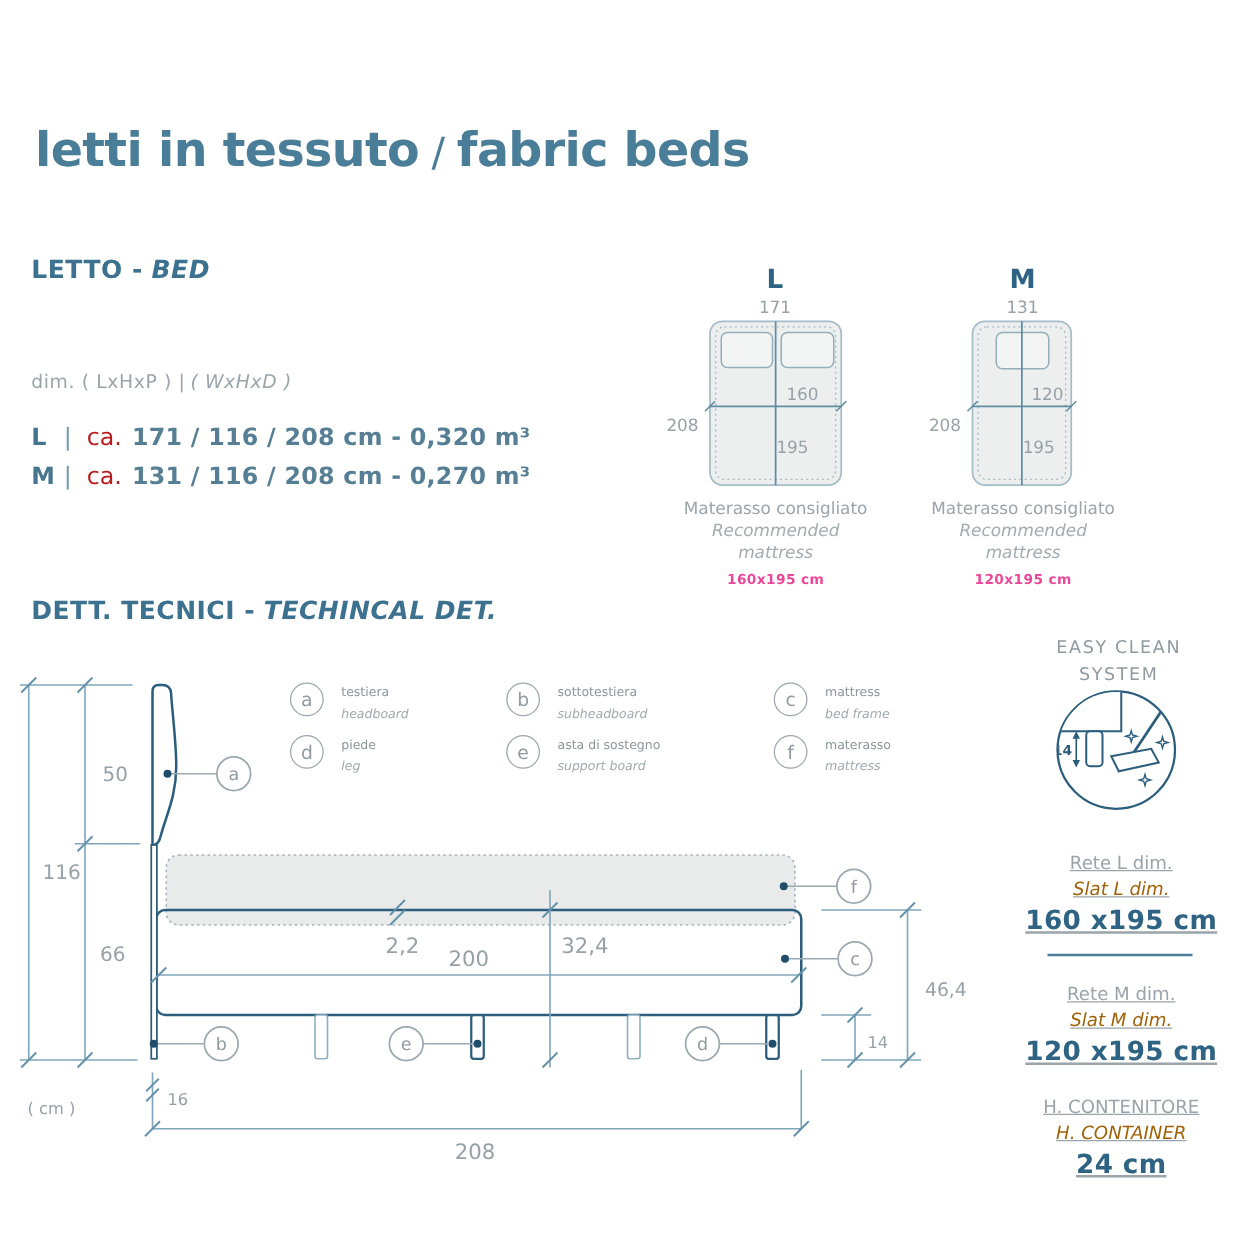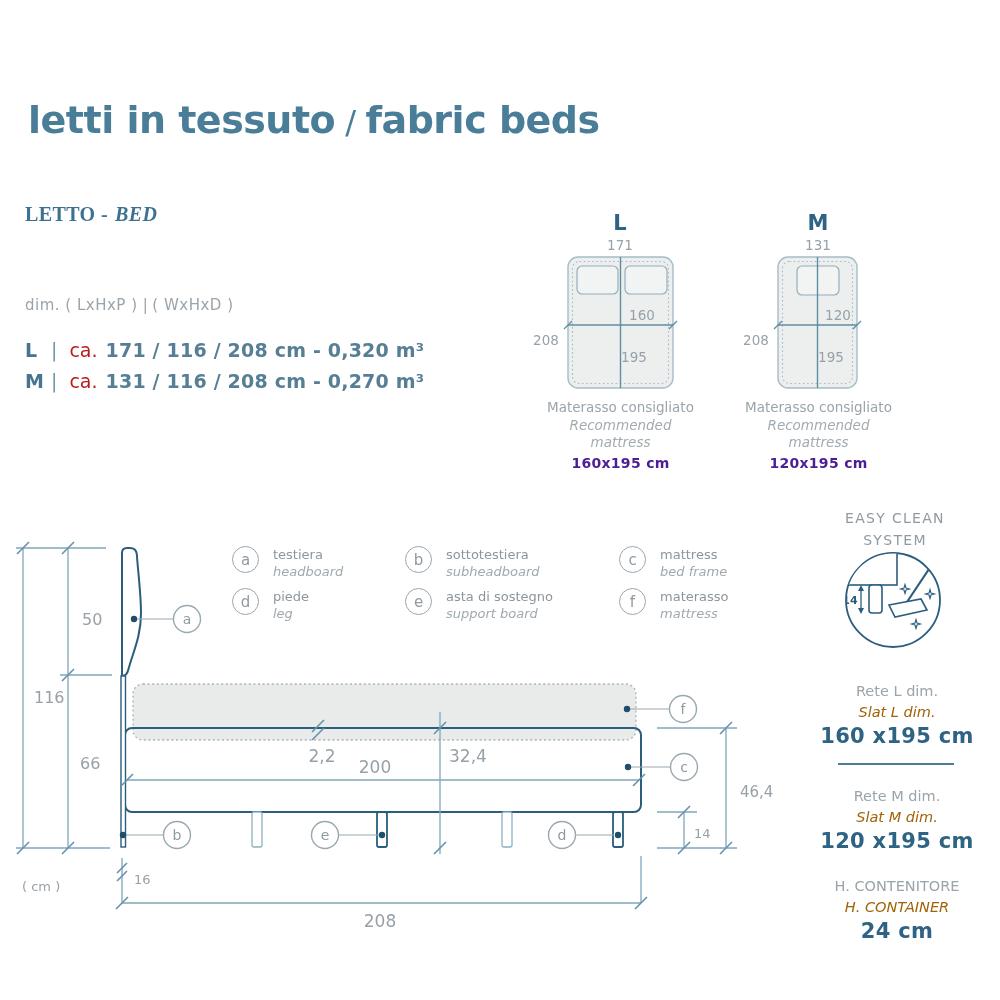--- a/index.html
+++ b/index.html
@@ -8,62 +8,62 @@
 
   .abs { position:absolute; }
 
   .page-title { left:28px; top:98px; font-size:38px; font-weight:700; color:#4a7e98; letter-spacing:-0.5px; }
   .page-title .sep { font-weight:400; font-size:32px; padding:0 10px; color:#4a7e98; }
 
   .sec-heading { font-size:20px; font-weight:700; color:#3c7290; letter-spacing:0.4px; }
   .sec-heading .it-part { font-style:italic; margin-left:7px; }
 
   .dim-label { left:25px; top:296px; font-size:15px; color:#9aa4aa; letter-spacing:0.5px; }
-  .dim-label .it { margin-left:4px; }
+  .dim-label .it { font-style:italic; margin-left:4px; }
 
   .specs { left:25px; top:334px; font-size:19px; color:#567f95; }
   .spec-row { height:31px; display:flex; align-items:center; }
   .spec-size { display:inline-block; width:26px; font-weight:700; color:#46758f; }
   .spec-sep { color:#7197ab; margin:0 12px 0 0; font-weight:400; }
   .spec-approx { color:#b91c1c; margin-right:8px; }
   .spec-dims { font-weight:700; color:#567f95; letter-spacing:0.2px; }
 
   .caption-block { width:165px; text-align:center; font-size:13.5px; color:#9aa4aa; line-height:17.5px; }
   .caption-block .cap-en { font-style:italic; color:#a2abb1; }
-  .caption-block .cap-size { font-weight:700; font-size:14px; color:#4c1d95; margin-top:3px; letter-spacing:0.3px; }
+  .caption-block .cap-size { font-weight:700; font-size:11px; color:#ec4899; margin-top:3px; letter-spacing:0.3px; }
 
   .legend-item { position:absolute; display:flex; align-items:flex-start; }
   .legend-circle { width:27px; height:27px; border:1.5px solid #9ba6ad; border-radius:50%;
     display:flex; align-items:center; justify-content:center; font-size:15px; color:#8f9aa1; flex:none; }
-  .legend-text { margin-left:14px; font-size:13px; line-height:17px; color:#8b969d; padding-top:0px; }
+  .legend-text { margin-left:14px; font-size:10px; line-height:17px; color:#8b969d; padding-top:0px; }
   .legend-text .en { font-style:italic; color:#9fa9af; }
 
   .easy-clean-title { left:830px; top:507px; width:130px; text-align:center; font-size:14px;
     color:#8f9aa1; letter-spacing:1.3px; line-height:22px; }
 
-  .panel-block { left:820px; width:154px; text-align:center; font-size:14.5px; color:#9aa4aa; line-height:21px; }
+  .panel-block { left:820px; width:154px; text-align:center; font-size:14.5px; color:#9aa4aa; line-height:21px;text-decoration:underline; }
   .panel-block .en { font-style:italic; color:#a16207; }
   .panel-block .val { font-weight:700; font-size:21px; color:#2f6384; margin-top:3px; letter-spacing:0.3px; }
   .panel-divider { left:838px; top:763px; width:116px; height:2px; background:#4a7e98; }
 
   svg { position:absolute; overflow:visible; }
   svg text { font-family:"DejaVu Sans", sans-serif; }
   .dim-txt { fill:#97a1a8; }
   .callout-letter { fill:#8f9aa1; font-size:14px; }
 </style>
 </head>
 <body>
 
 <div id="page">
 
   <div class="abs page-title">
     <span>letti in tessuto</span><span class="sep">/</span><span>fabric beds</span>
   </div>
 
-  <div class="abs sec-heading" style="left:25px; top:203px;font-family:Liberation Serif, serif;">
+  <div class="abs sec-heading" style="left:25px; top:203px;">
     <span>LETTO -</span><span class="it-part">BED</span>
   </div>
 
   <div class="abs dim-label">
     <span>dim. ( LxHxP ) |</span><span class="it">( WxHxD )</span>
   </div>
 
   <div class="abs specs">
     <div class="spec-row">
       <span class="spec-size">L</span>
@@ -118,20 +118,23 @@
     <div>Materasso consigliato</div>
     <div class="cap-en">Recommended mattress</div>
     <div class="cap-size">160x195 cm</div>
   </div>
   <div class="abs caption-block" style="left:736px; top:399px;">
     <div>Materasso consigliato</div>
     <div class="cap-en">Recommended mattress</div>
     <div class="cap-size">120x195 cm</div>
   </div>
 
+  <div class="abs sec-heading" style="left:25px; top:476px;">
+    <span>DETT. TECNICI -</span><span class="it-part">TECHINCAL DET.</span>
+  </div>
 
   <div class="legend-item" style="left:232px; top:546px;">
     <div class="legend-circle">a</div>
     <div class="legend-text">
         <div>testiera</div>
         <div class="en">headboard</div>
       </div>
   </div>
   <div class="legend-item" style="left:405px; top:546px;">
     <div class="legend-circle">b</div>

